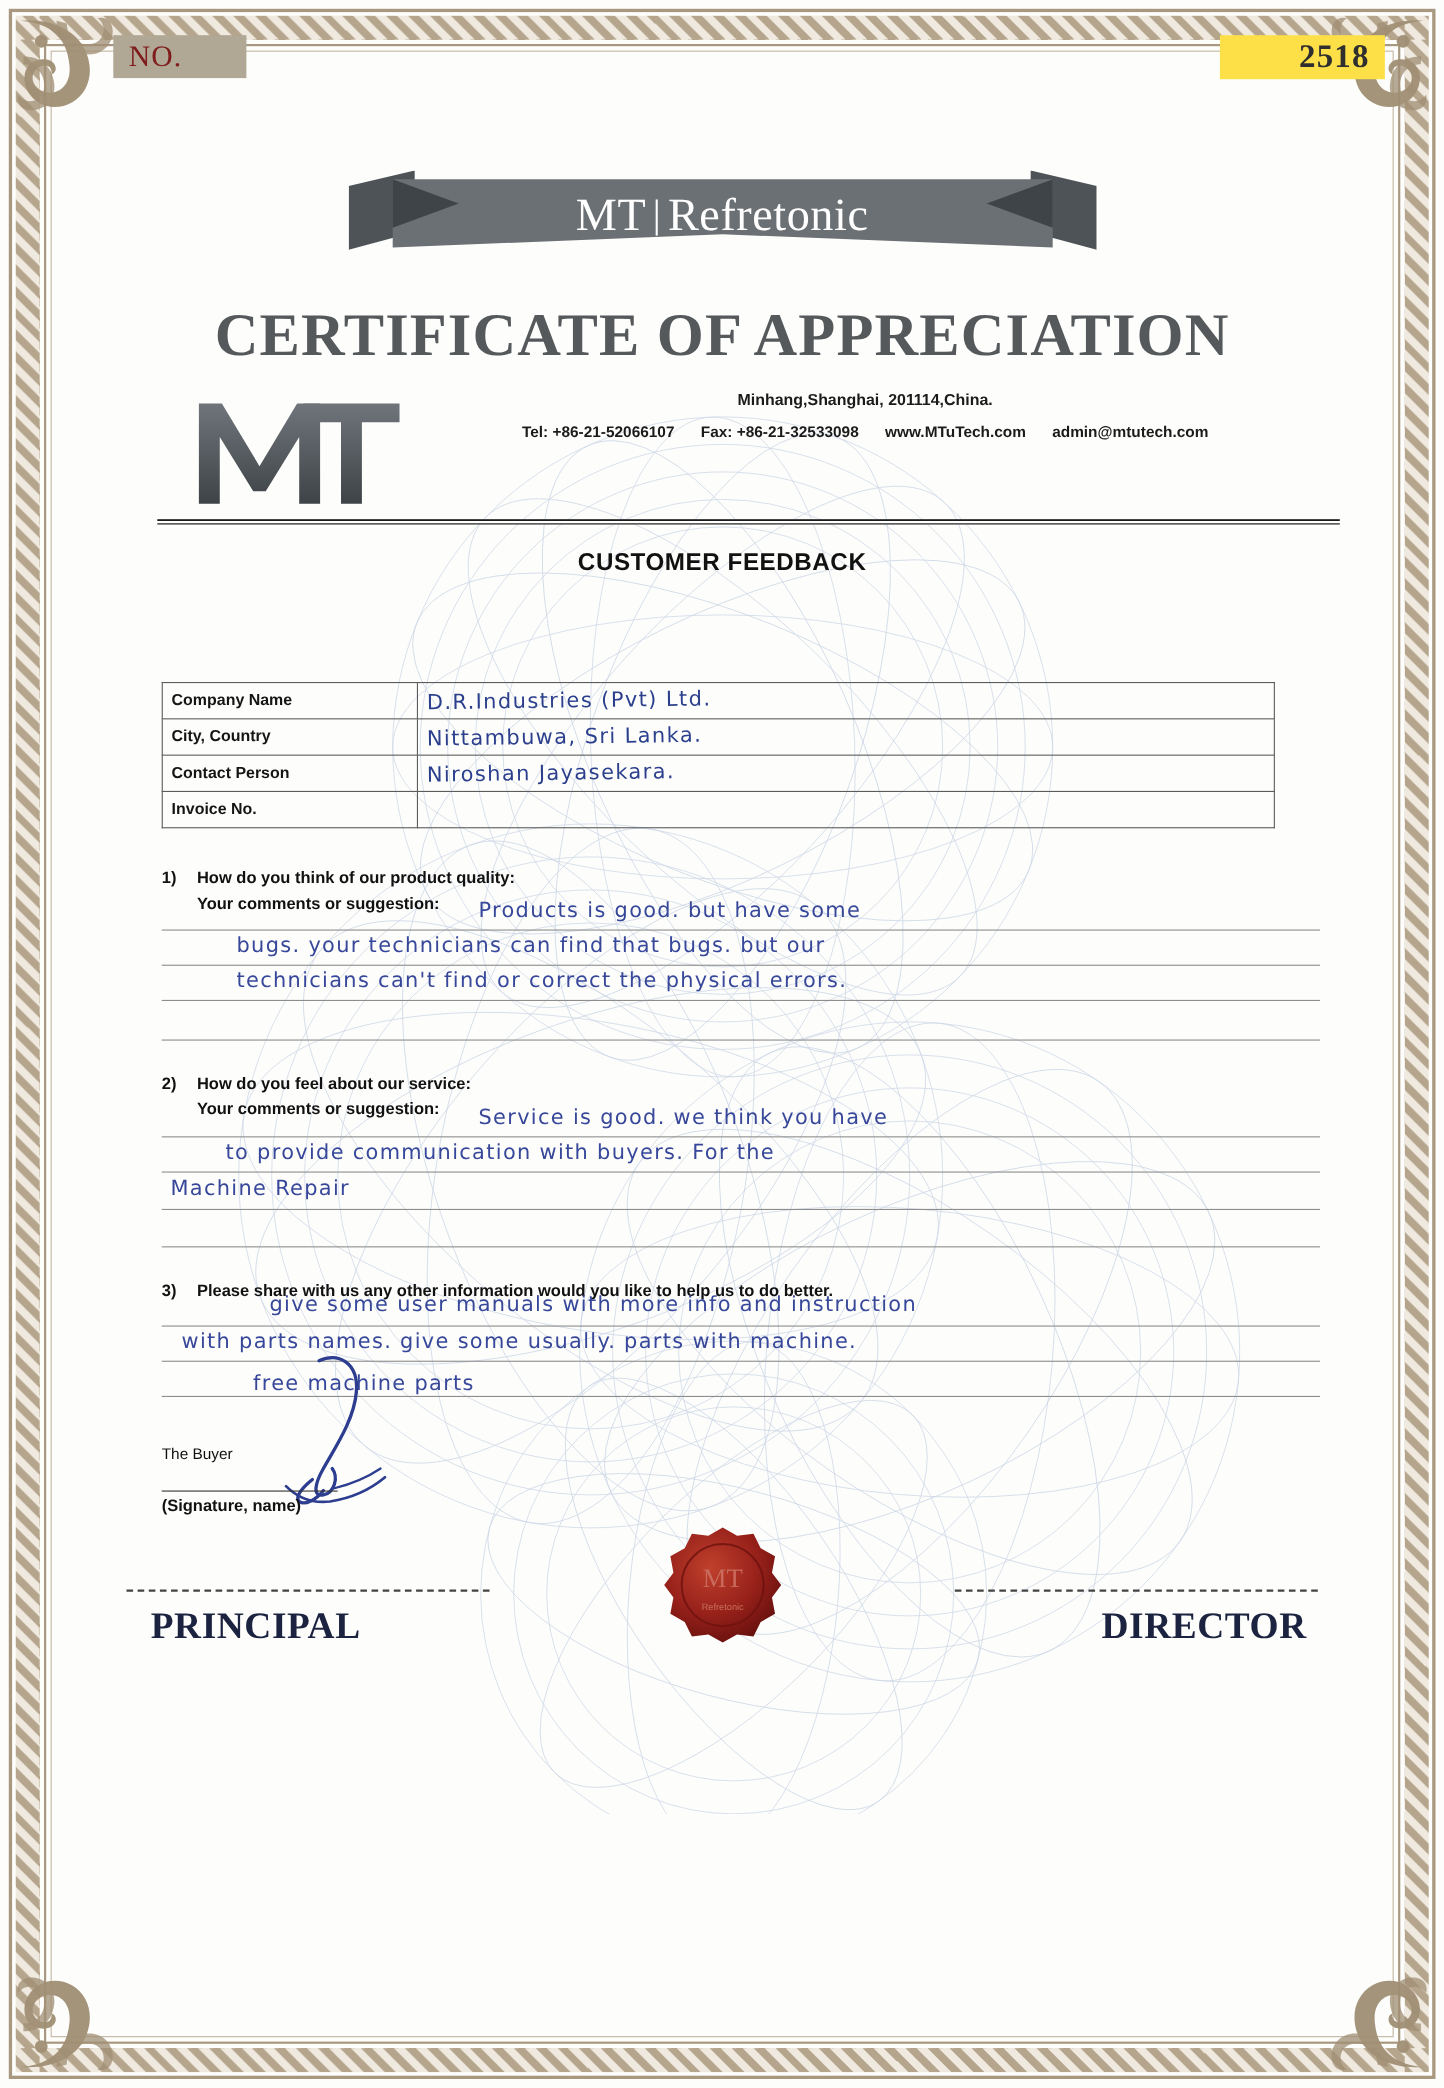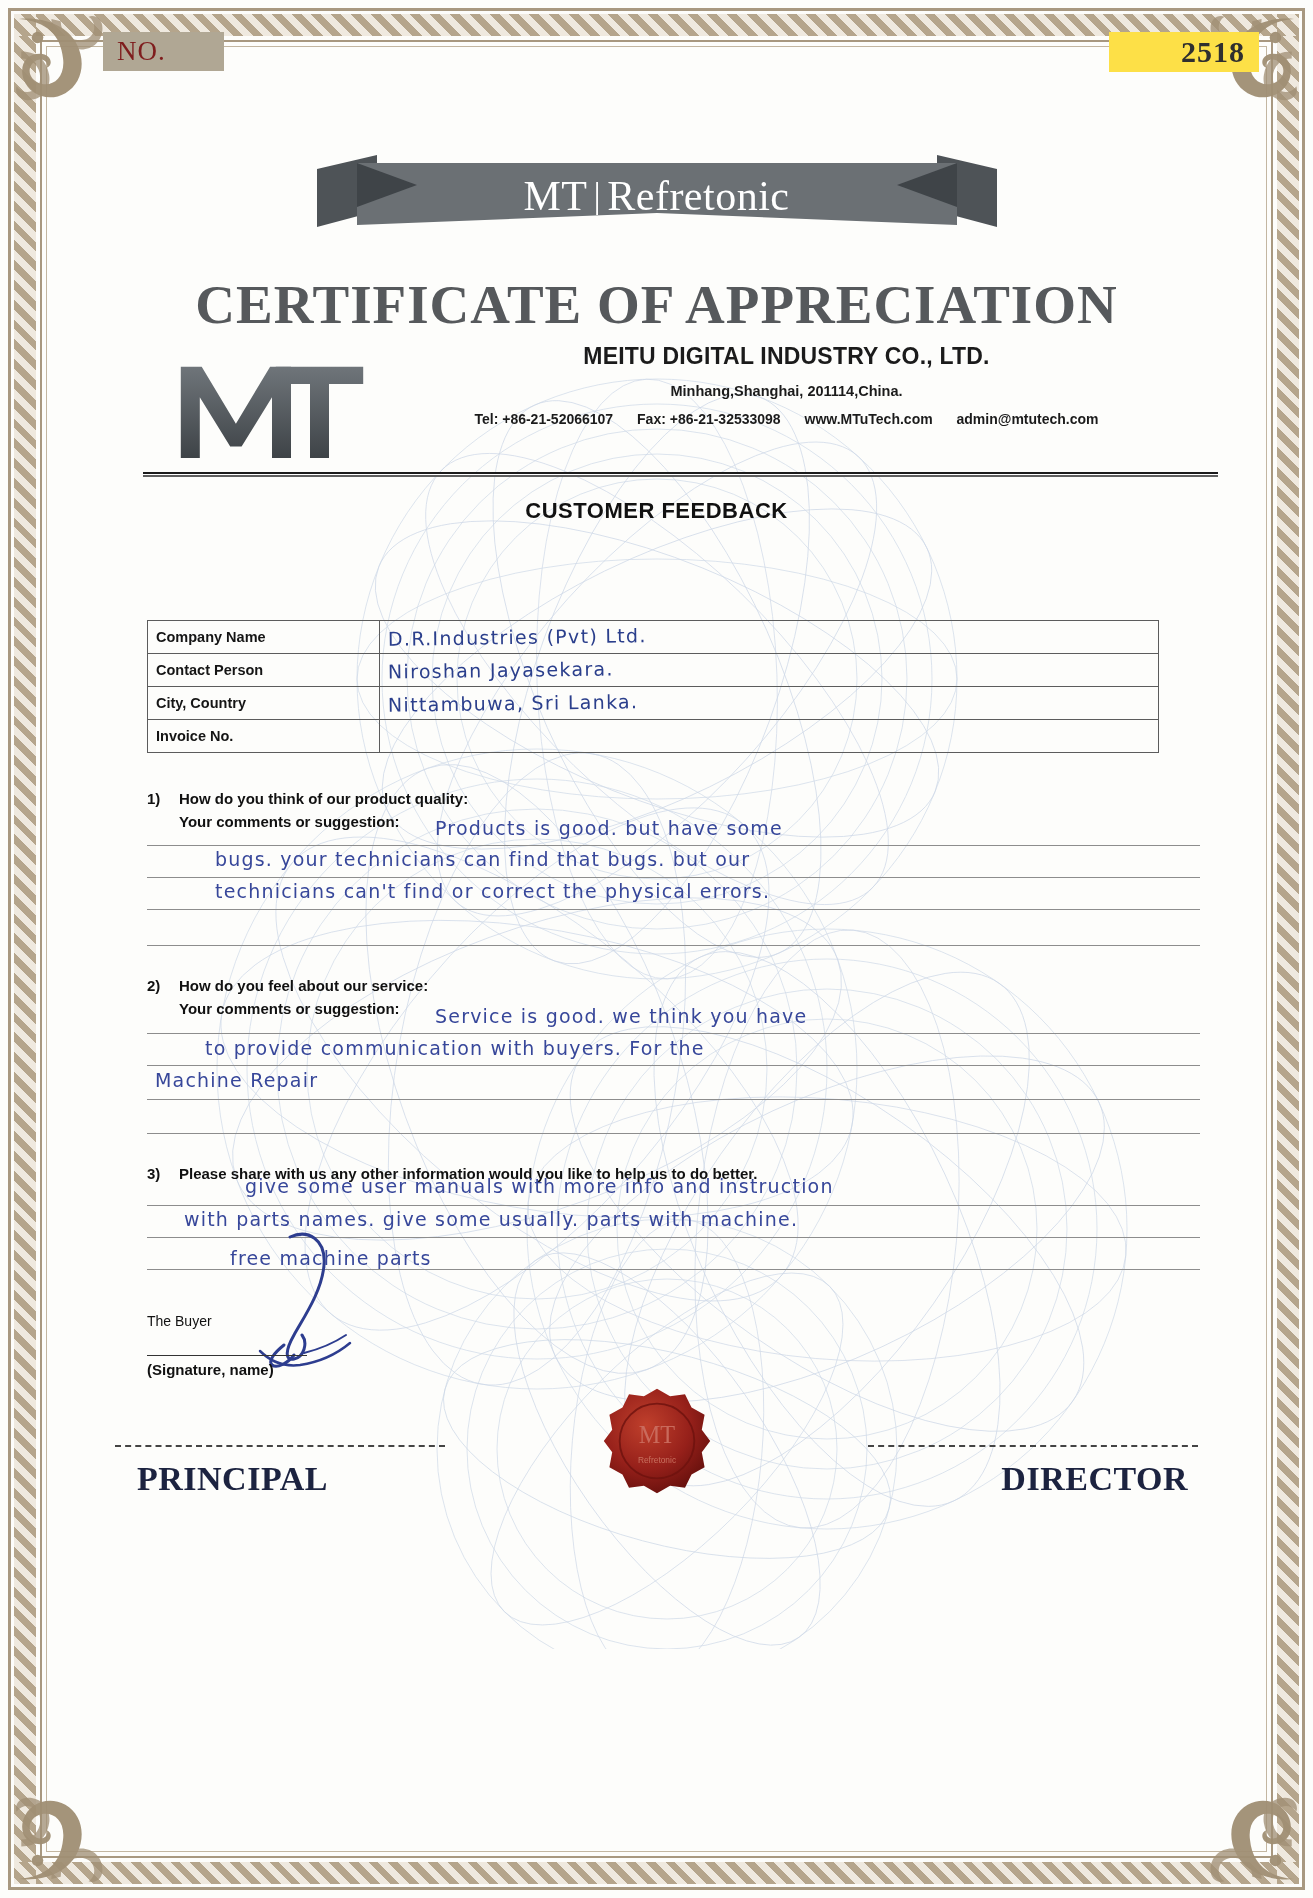--- a/index.html
+++ b/index.html
@@ -449,21 +449,20 @@
             <stop offset="0" stop-color="#6f757a"></stop>
             <stop offset="1" stop-color="#3e4347"></stop>
           </linearGradient>
         </defs>
         <path d="M4 108 L4 12 L26 12 L62 72 L98 12 L120 12 L120 108 L100 108 L100 44 L68 96 L56 96 L24 44 L24 108 Z" fill="url(#mtg)"></path>
         <path d="M104 12 L196 12 L196 30 L160 30 L160 108 L140 108 L140 30 L104 30 Z" fill="url(#mtg)"></path>
       </svg>
     </div>
 
     <div class="company-block">
-      <div class="company-name">MEITU DIGITAL INDUSTRY CO., LTD.</div>
       <div class="company-addr">
         <div>Minhang,Shanghai, 201114,China.</div>
       </div>
       <div class="company-contact">
         <span>Tel: +86-21-52066107</span>
         <span>Fax: +86-21-32533098</span>
         <span>www.MTuTech.com</span>
         <span>admin@mtutech.com</span>
       </div>
     </div>
@@ -473,26 +472,26 @@
     <div class="section-title">CUSTOMER FEEDBACK</div>
 
 
     <table class="info-table">
       <tbody>
         <tr>
           <td class="label">Company Name</td>
           <td class="value"><span class="hand">D.R.Industries (Pvt) Ltd.</span></td>
         </tr>
         <tr>
+          <td class="label">City, Country</td>
+          <td class="value"><span class="hand">Nittambuwa, Sri Lanka.</span></td>
+        </tr>
+        <tr>
           <td class="label">Contact Person</td>
           <td class="value"><span class="hand">Niroshan Jayasekara.</span></td>
-        </tr>
-        <tr>
-          <td class="label">City, Country</td>
-          <td class="value"><span class="hand">Nittambuwa, Sri Lanka.</span></td>
         </tr>
         <tr>
           <td class="label">Invoice No.</td>
           <td class="value"><span class="hand"></span></td>
         </tr>
       </tbody>
     </table>
 
     <div class="q" style="top:735px;">
       <span class="num">1)</span>
@@ -520,21 +519,21 @@
     <div class="hw" style="left:100px; top:1014px;">Machine Repair</div>
     <div class="answer-line" style="top:1078px;"></div>
 
     <div class="q" style="top:1110px;">
       <span class="num">3)</span>
       <span class="qtext">Please share with us any other information would you like to help us to do better.</span>
     </div>
     <div class="answer-line" style="top:1150px;"></div>
     <div class="hw" style="left:190px; top:1120px;">give some user manuals with more info and instruction</div>
     <div class="answer-line" style="top:1182px;"></div>
-    <div class="hw" style="left:110px; top:1153px;margin-left:19px;">with parts names. give some usually. parts with machine.</div>
+    <div class="hw" style="left:110px; top:1153px;">with parts names. give some usually. parts with machine.</div>
     <div class="answer-line" style="top:1214px;"></div>
     <div class="hw" style="left:175px; top:1192px;">free  machine parts</div>
 
     <div class="signature">
       <svg viewBox="0 0 180 150" fill="none" stroke="currentColor" stroke-width="3" stroke-linecap="round">
         <path d="M40 12 C58 4 76 14 74 40 C72 66 54 92 44 110 C36 124 34 136 44 134 C54 132 58 118 52 110"></path>
         <path d="M34 120 C24 128 18 136 22 140 C27 144 38 138 44 130"></path>
         <path d="M10 126 C20 136 34 142 50 140 C70 137 88 128 100 118" stroke-width="2.5"></path>
         <path d="M54 128 C70 124 84 118 96 110" stroke-width="2"></path>
       </svg>

